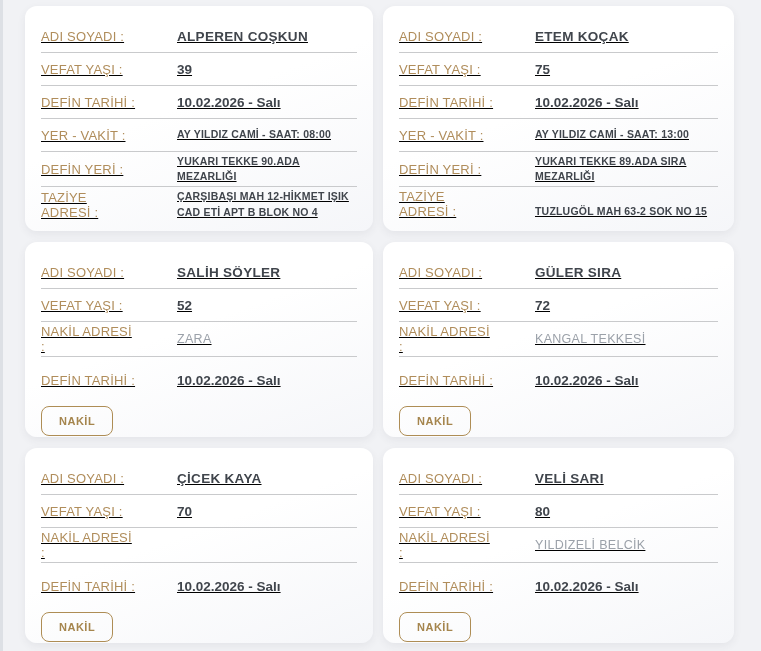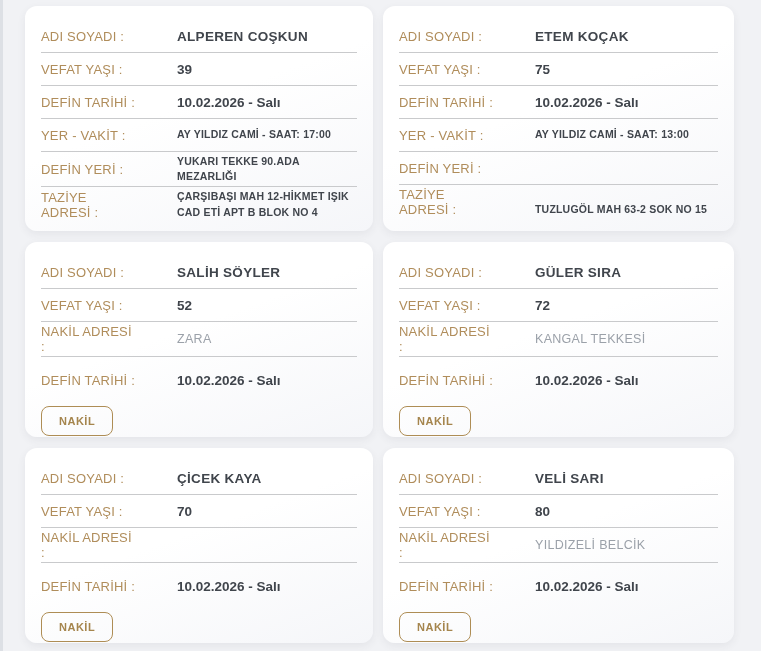--- a/index.html
+++ b/index.html
@@ -24,20 +24,21 @@
     box-shadow:0 3px 9px rgba(50,58,70,.07);
     padding:14px 16px 12px 16px;
     overflow:hidden;
   }
   .frow {
     display:flex;
     align-items:center;
     min-height:33px;
     border-bottom:1px solid #c9cacc;
     padding:2px 0;
+    text-decoration:underline;
   }
   .frow.last { border-bottom:none;align-items:flex-end; }
   .flabel {
     flex:0 0 97px;
     font-size:13px;
     letter-spacing:.2px;
     color:#b08d5b;
     font-weight:500;
   }
   .fvalue { color:#40454c;margin-left:39px; }
@@ -74,21 +75,21 @@
     <div class="frow">
       <span class="flabel">VEFAT YAŞI :</span>
       <span class="fvalue v-age">39</span>
     </div>
     <div class="frow">
       <span class="flabel">DEFİN TARİHİ :</span>
       <span class="fvalue v-date">10.02.2026 - Salı</span>
     </div>
     <div class="frow">
       <span class="flabel">YER - VAKİT :</span>
-      <span class="fvalue v-small">AY YILDIZ CAMİ - SAAT: 17:00</span>
+      <span class="fvalue v-small">AY YILDIZ CAMİ - SAAT: 08:00</span>
     </div>
     <div class="frow">
       <span class="flabel">DEFİN YERİ :</span>
       <span class="fvalue v-small">YUKARI TEKKE 90.ADA MEZARLIĞI</span>
     </div>
     <div class="frow last">
       <span class="flabel">TAZİYE ADRESİ :</span>
       <span class="fvalue v-small">ÇARŞIBAŞI MAH 12-HİKMET IŞIK CAD ETİ APT B BLOK NO 4</span>
     </div>
   </div>
@@ -105,20 +106,21 @@
     <div class="frow">
       <span class="flabel">DEFİN TARİHİ :</span>
       <span class="fvalue v-date">10.02.2026 - Salı</span>
     </div>
     <div class="frow">
       <span class="flabel">YER - VAKİT :</span>
       <span class="fvalue v-small">AY YILDIZ CAMİ - SAAT: 13:00</span>
     </div>
     <div class="frow">
       <span class="flabel">DEFİN YERİ :</span>
+      <span class="fvalue v-small">YUKARI TEKKE 89.ADA SIRA MEZARLIĞI</span>
     </div>
     <div class="frow last">
       <span class="flabel">TAZİYE ADRESİ :</span>
       <span class="fvalue v-small">TUZLUGÖL MAH 63-2 SOK NO 15</span>
     </div>
   </div>
 
   <div class="card">
     <div class="frow">
       <span class="flabel">ADI SOYADI :</span>

